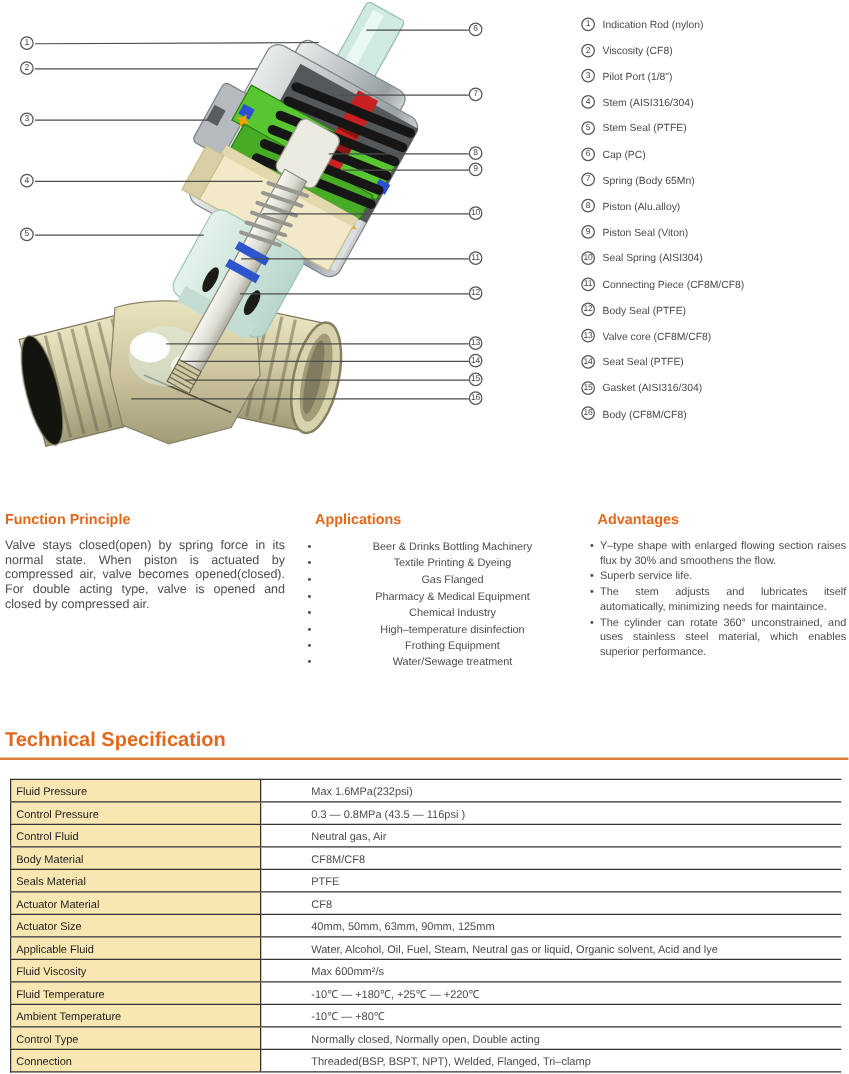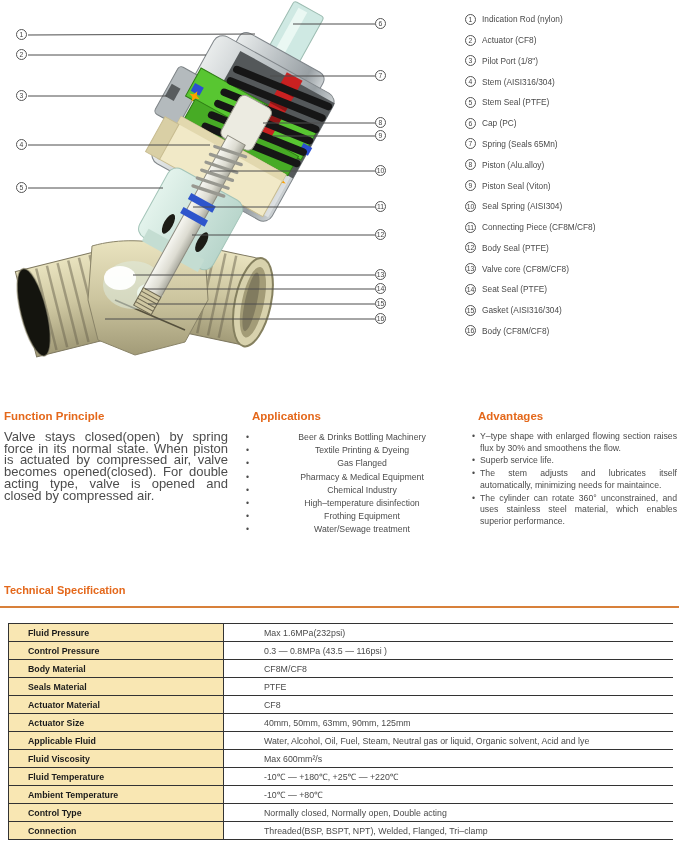--- a/index.html
+++ b/index.html
@@ -15,36 +15,36 @@
   .callout{position:absolute;}
   
   #parts-list{position:absolute;left:455px;top:0;width:224px;margin:0;padding:9px 0 0 10px;
               list-style:none;}
   #parts-list li{height:20.78px;display:flex;align-items:center;gap:6px;}
   #parts-list .plabel{font-size:8.3px;color:#4a4a4a;white-space:nowrap;}
   
   .col{position:absolute;top:410px;}
   .col h3{margin:0 0 9px 0;font-size:11.5px;font-weight:bold;color:#e4681b;}
   .col-fp{left:4px;width:224px;}
-  .col-fp p{margin:0;font-size:13px;line-height:11.7px;text-align:justify;color:#4c4c4c;}
+  .col-fp p{margin:0;font-size:10px;line-height:11.7px;text-align:justify;color:#4c4c4c;}
   .col-apps{left:252px;width:218px;}
   .col-adv{left:478px;width:199px;}
   ul.bullets{margin:9px 0 0 -6px;padding:0;list-style:none;}
   ul.bullets li{position:relative;padding-left:8px;font-size:8.7px;color:#4c4c4c;}
   .col-apps ul.bullets li{line-height:13.2px;white-space:nowrap;text-align:center;}
   .col-adv ul.bullets li{line-height:11.7px;text-align:justify;margin-bottom:1px;}
   ul.bullets li::before{content:"•";position:absolute;left:0;top:0;}
   
-  .spec-title{position:absolute;left:4px;top:584px;margin:0;font-size:11px;font-weight:bold;color:#e4681b;}
+  .spec-title{position:absolute;left:4px;top:584px;margin:0;font-size:16px;font-weight:bold;color:#e4681b;}
   .spec-rule{position:absolute;left:0;top:606px;width:679px;height:2px;background:#d8803a;}
   #spec-table{position:absolute;left:8px;top:623px;width:665px;border-collapse:collapse;
               border-left:1px solid #333;border-bottom:1px solid #333;}
   #spec-table td{height:17px;border-top:1px solid #333;font-size:8.8px;vertical-align:middle;padding:0;}
-  #spec-table td.sl{width:195px;background:#f9e7b3;font-weight:bold;color:#1c1c1c;
-                    padding-left:19px;border-right:1px solid #333;}
+  #spec-table td.sl{width:195px;background:#f9e7b3;font-weight:normal;color:#1c1c1c;
+                    padding-left:4px;border-right:1px solid #333;}
   #spec-table td.sv{color:#4a4a4a;padding-left:40px;}
 </style>
 </head>
 <body>
 
 <div class="page">
 
   <div class="diagram">
     <svg width="460" height="400" viewBox="0 0 460 400">
       <defs>
@@ -213,41 +213,41 @@
       </div>
   </div>
 
   <ul id="parts-list">
       <li>
         <span class="cnum">1</span>
         <span class="plabel">Indication Rod (nylon)</span>
       </li>
       <li>
         <span class="cnum">2</span>
-        <span class="plabel">Actuator (CF8)</span>
+        <span class="plabel">Viscosity (CF8)</span>
       </li>
       <li>
         <span class="cnum">3</span>
         <span class="plabel">Pilot Port (1/8")</span>
       </li>
       <li>
         <span class="cnum">4</span>
         <span class="plabel">Stem (AISI316/304)</span>
       </li>
       <li>
         <span class="cnum">5</span>
         <span class="plabel">Stem Seal (PTFE)</span>
       </li>
       <li>
         <span class="cnum">6</span>
         <span class="plabel">Cap (PC)</span>
       </li>
       <li>
         <span class="cnum">7</span>
-        <span class="plabel">Spring (Seals 65Mn)</span>
+        <span class="plabel">Spring (Body 65Mn)</span>
       </li>
       <li>
         <span class="cnum">8</span>
         <span class="plabel">Piston (Alu.alloy)</span>
       </li>
       <li>
         <span class="cnum">9</span>
         <span class="plabel">Piston Seal (Viton)</span>
       </li>
       <li>
@@ -315,20 +315,24 @@
     <tbody id="spec-tbody">
         <tr>
           <td class="sl">Fluid Pressure</td>
           <td class="sv">Max 1.6MPa(232psi)</td>
         </tr>
         <tr>
           <td class="sl">Control Pressure</td>
           <td class="sv">0.3 — 0.8MPa (43.5 — 116psi )</td>
         </tr>
         <tr>
+          <td class="sl">Control Fluid</td>
+          <td class="sv">Neutral gas, Air</td>
+        </tr>
+        <tr>
           <td class="sl">Body Material</td>
           <td class="sv">CF8M/CF8</td>
         </tr>
         <tr>
           <td class="sl">Seals Material</td>
           <td class="sv">PTFE</td>
         </tr>
         <tr>
           <td class="sl">Actuator Material</td>
           <td class="sv">CF8</td>

